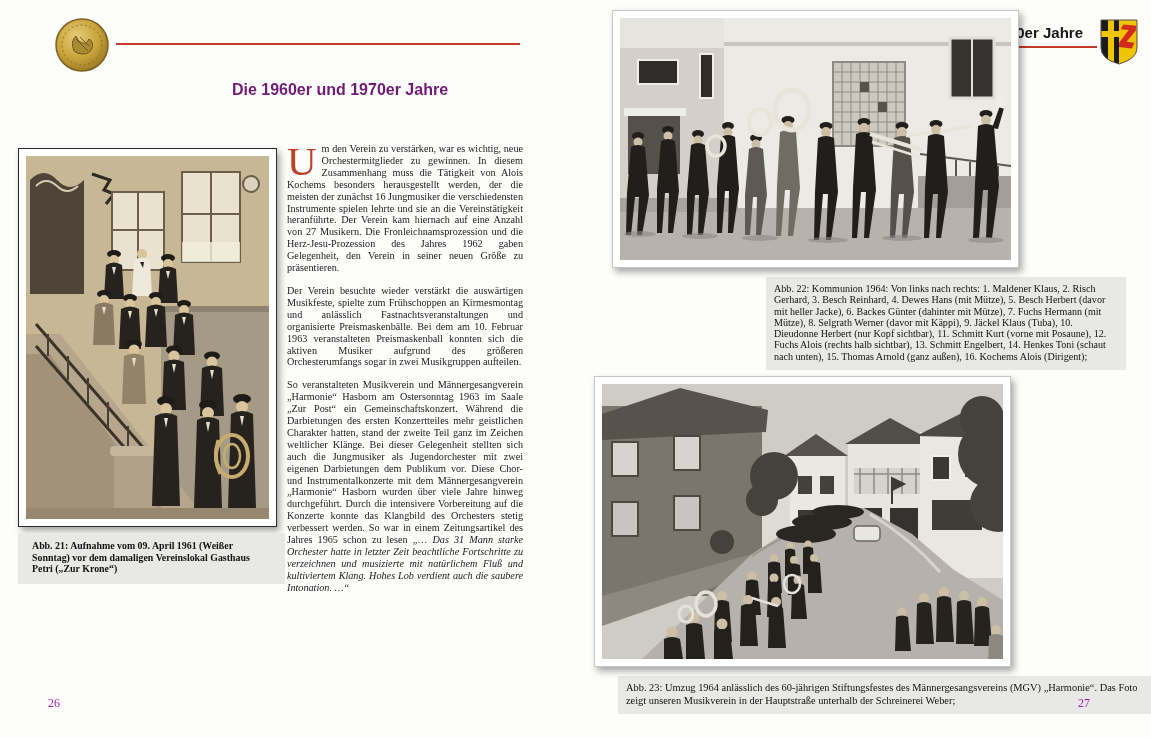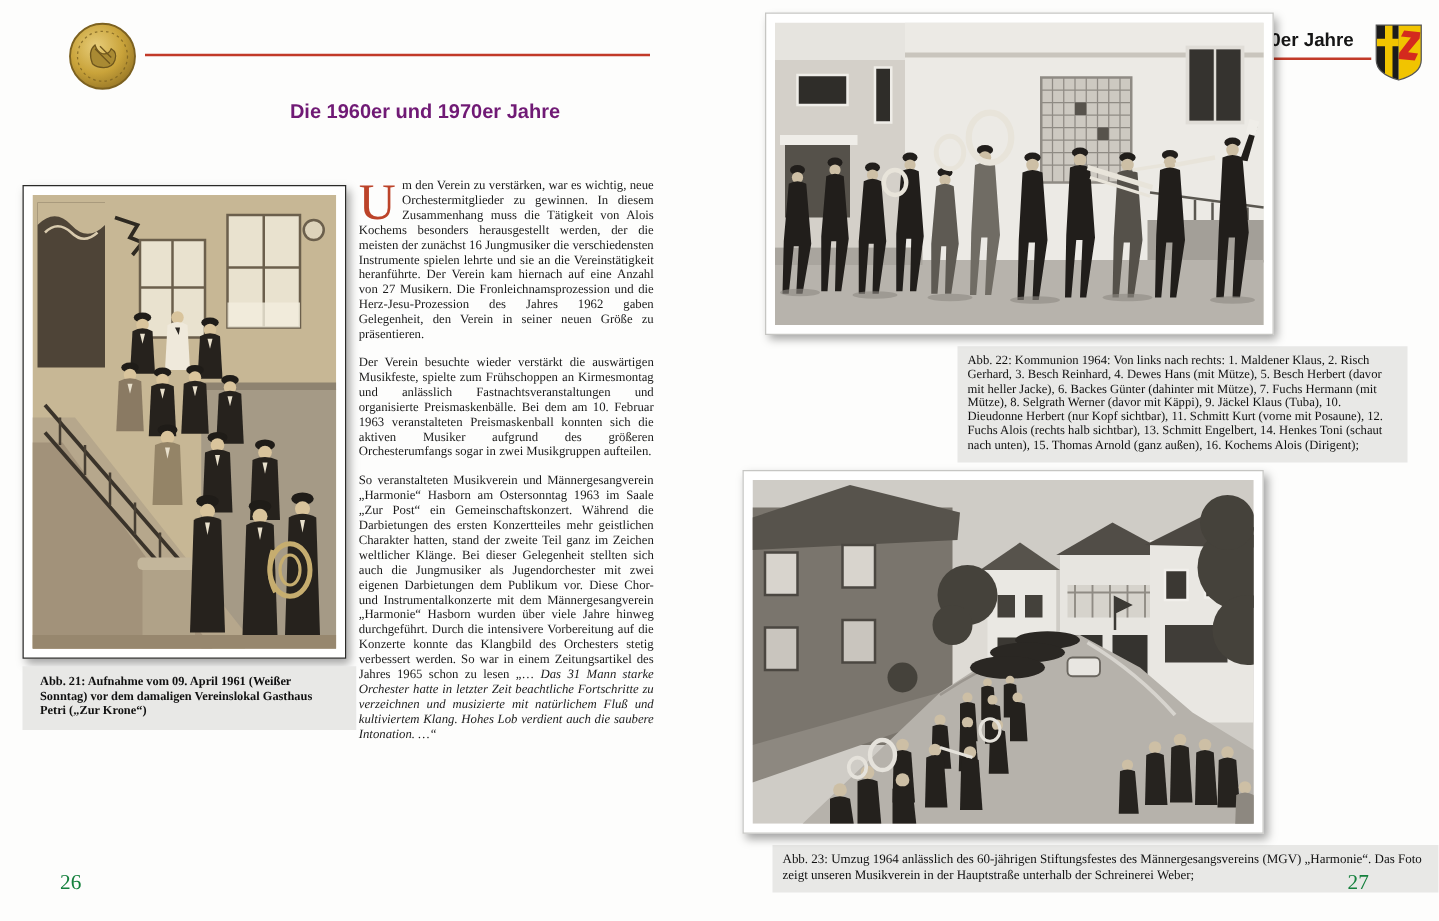--- a/index.html
+++ b/index.html
@@ -19,21 +19,21 @@
   #photo3{left:594px;top:376px;width:401px;height:275px;border:1px solid #c6c6c3;z-index:5;}
   .caption{background:#e8e8e6;color:#111;}
   #caption21{position:absolute;left:18px;top:533px;width:239px;padding:7px 14px 9px;font-size:9.9px;line-height:11.5px;font-weight:700;}
   #caption21 .cap-line{margin:0;}
   #caption22{position:absolute;left:766px;top:277px;width:344px;padding:6px 8px 8px;font-size:10.1px;line-height:11.3px;}
   #caption23{position:absolute;left:594px;top:676px;width:517px;padding:5px 8px 7px;font-size:10.4px;line-height:13px;margin-left:24px;}
   .body-col{position:absolute;left:287px;top:143px;width:236px;font-size:10.2px;line-height:11.9px;text-align:justify;}
   .body-col p{margin:0 0 11px 0;}
   .dropcap{float:left;font-size:41px;line-height:33px;padding:2px 5px 0 0;color:#bc4329;font-weight:400;}
   .quote-italic{font-style:italic;}
-  .page-num{position:absolute;font-size:17px;color:#15803d;}
+  .page-num{position:absolute;font-size:12px;color:#a21caf;}
   #pnum-left{left:48px;top:696px;}
   #pnum-right{left:1078px;top:696px;text-align:right;}
   
   .running-header{position:absolute;top:24px;left:900px;width:183px;text-align:right;
     font-family:"Liberation Sans",sans-serif;font-weight:600;font-size:15px;color:#161616;z-index:1;}
   .rule-right{position:absolute;left:950px;top:46px;width:147px;height:2px;background:#c23a28;z-index:1;}
   .coat-of-arms{position:absolute;left:1100px;top:19px;width:38px;height:47px;z-index:6;}
 </style>
 </head>
 <body>

